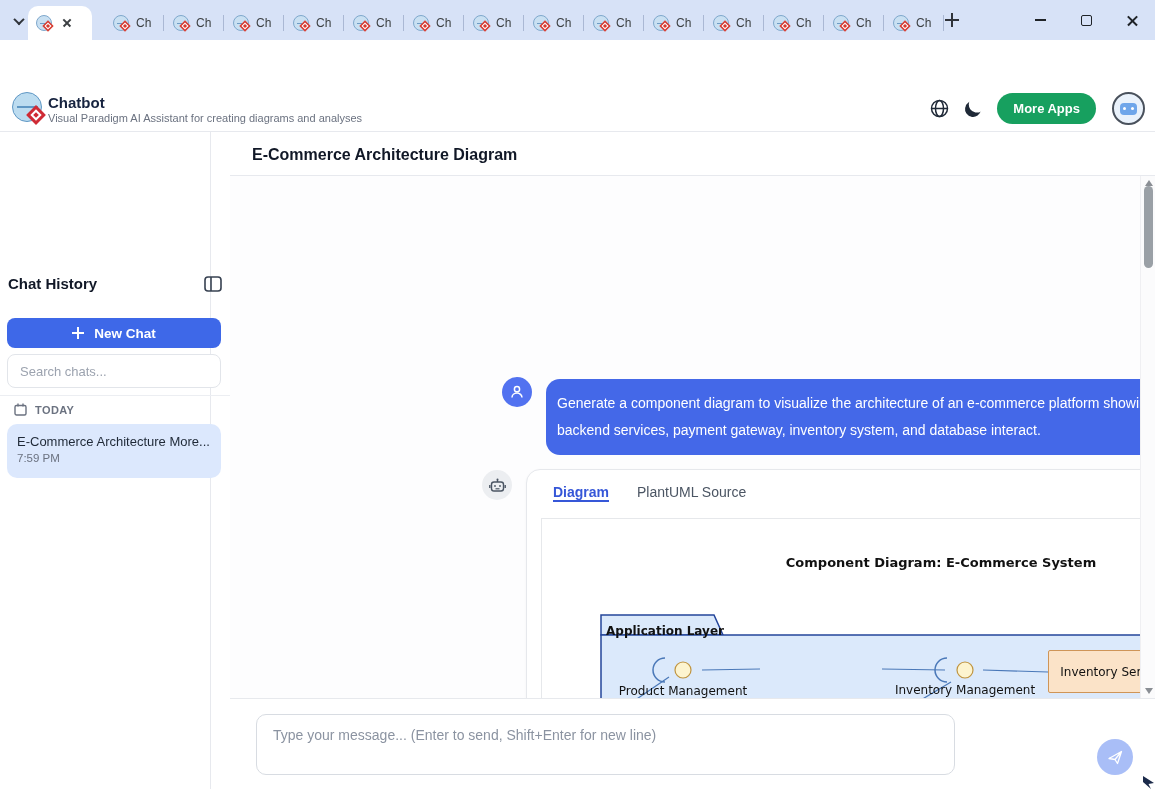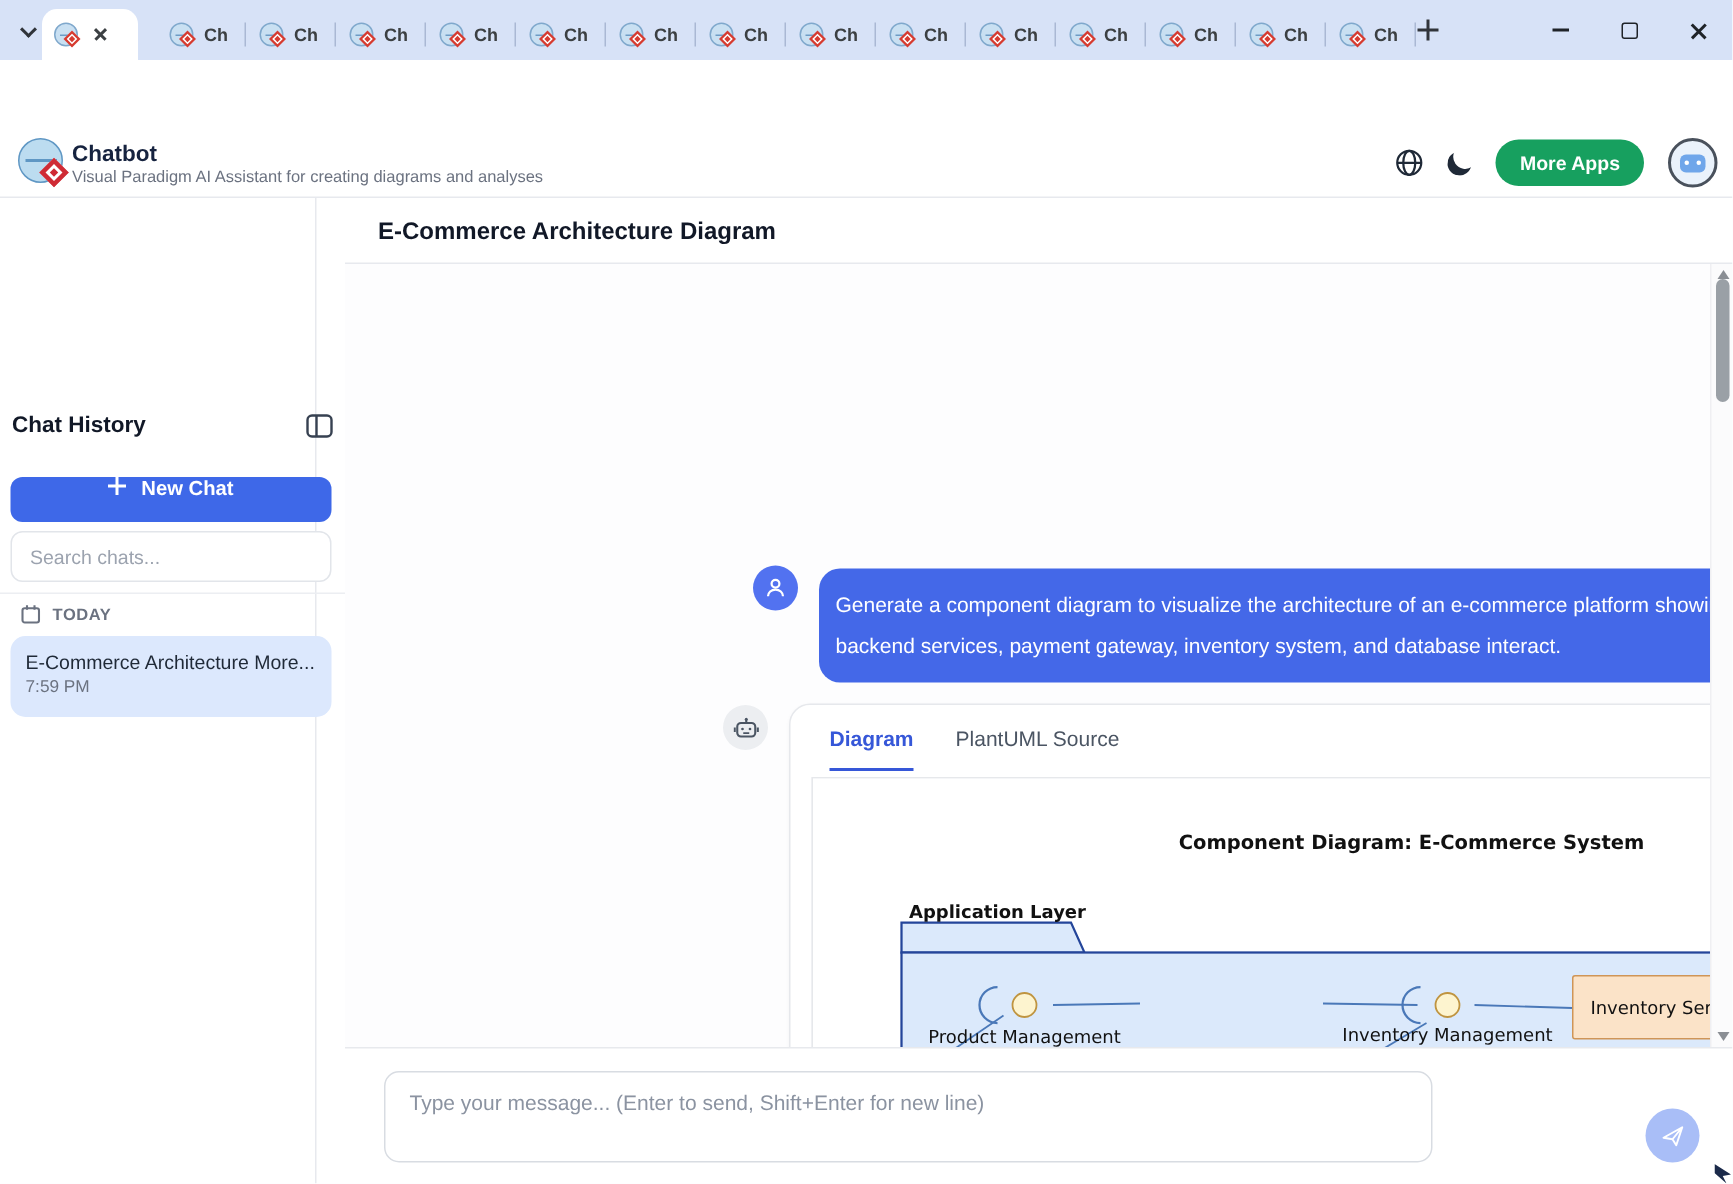--- a/index.html
+++ b/index.html
@@ -11,21 +11,21 @@
   .tabsearch { position:absolute; left:8px; top:10px; width:22px; height:22px; border-radius:6px; display:flex; align-items:center; justify-content:center; }
   .chev { width:8px; height:8px; border-right:2px solid #30343a; border-bottom:2px solid #30343a; transform:rotate(45deg) translate(-1px,-1px); }
   .activetab { position:absolute; left:28px; top:6px; width:64px; height:34px; background:#fff; border-radius:10px 10px 0 0; display:flex; align-items:center; padding:0 8px; gap:8px; }
   .fav { width:16px; height:16px; border-radius:50%; background:#c9e0f2; border:1px solid #7fa8cc; position:relative; flex:0 0 auto; }
   .fav::before { content:""; position:absolute; left:3px; top:7px; width:9px; height:1px; background:#6d9cc5; }
   .fav::after { content:""; position:absolute; right:-1px; bottom:0px; width:8px; height:8px; background:#d63b30; transform:rotate(45deg); box-shadow:inset 0 0 0 1.5px #d63b30, inset 0 0 0 2.5px #fff; }
   .tclose { width:14px; height:14px; position:relative; cursor:pointer; }
   .tclose::before,.tclose::after { content:""; position:absolute; left:2px; top:6px; width:10px; height:1.6px; background:#3c4043; }
   .tclose::before { transform:rotate(45deg);} .tclose::after { transform:rotate(-45deg);}
   .chtabs { position:absolute; left:104px; top:6px; height:34px; display:flex; }
-  .chtab { width:60px; display:flex; align-items:center; gap:7px; padding:0 6px 0 9px; position:relative; cursor:pointer;font-weight:bold; }
+  .chtab { width:60px; display:flex; align-items:center; gap:7px; padding:0 6px 0 9px; position:relative; cursor:pointer; }
   .chtab::after { content:""; position:absolute; right:0; top:9px; width:1px; height:16px; background:#aab8d4; }
   .chlabel { font-size:12px; color:#3c4043; }
   .newtab { position:absolute; left:942px; top:10px; width:20px; height:20px; position:absolute; }
   .plus { position:relative; width:100%; height:100%; }
   .plus::before { content:""; position:absolute; left:3px; top:9px; width:14px; height:2px; background:#30343a; }
   .plus::after { content:""; position:absolute; left:9px; top:3px; width:2px; height:14px; background:#30343a; }
   .winbtns { position:absolute; right:0; top:0; height:40px; display:flex; }
   .winbtn { width:46px; height:40px; display:flex; align-items:center; justify-content:center; }
   .ic-min { width:11px; height:2px; background:#1f2328; }
   .ic-max { width:11px; height:11px; border:1.6px solid #1f2328; border-radius:2px; }
@@ -57,21 +57,21 @@
   .moreapps { background:#17a05f; color:#fff; font-size:13px; font-weight:bold; border:none; border-radius:16px; padding:8px 16px; cursor:pointer; }
   .moon { width:16px; height:16px; border-radius:50%; box-shadow:inset -5px -3px 0 0 #1f2937; transform:rotate(100deg); }
   .botbadge { width:33px; height:33px; border-radius:50%; border:2px solid #49515c; background:#eaf2fb; display:flex; align-items:center; justify-content:center; }
   .botface { width:17px; height:12px; background:#6fa6ea; border-radius:4px; position:relative; }
   .botface::before { content:""; position:absolute; left:3px; top:4px; width:3px; height:3px; border-radius:50%; background:#fff; box-shadow:8px 0 0 #fff; }
 
   
   .sidebar { position:absolute; left:0; top:132px; width:211px; height:657px; background:#fff; border-right:1px solid #e7e9ee; }
   .sb-head { position:absolute; left:8px; top:143px; width:214px; display:flex; justify-content:space-between; align-items:center; }
   .sb-title { font-size:15px; font-weight:bold; color:#111827; }
-  .newchat { position:absolute; left:7px; top:186px; width:214px; height:30px; background:#3e68e8; border:none; border-radius:8px; color:#fff; font-size:13.5px; font-weight:bold; display:flex; align-items:flex-start; justify-content:center; gap:10px; cursor:pointer; }
+  .newchat { position:absolute; left:7px; top:186px; width:214px; height:30px; background:#3e68e8; border:none; border-radius:8px; color:#fff; font-size:13.5px; font-weight:bold; display:flex; align-items:center; justify-content:center; gap:10px; cursor:pointer; }
   .wplus { position:relative; width:12px; height:12px; }
   .wplus::before{content:"";position:absolute;left:0;top:5px;width:12px;height:1.6px;background:#fff;}
   .wplus::after{content:"";position:absolute;left:5px;top:0;width:1.6px;height:12px;background:#fff;}
   .sb-search { position:absolute; left:7px; top:222px; width:214px; height:34px; border:1px solid #e2e5ea; border-radius:8px; padding:0 12px; font-size:13px; color:#374151; outline:none; font-family:"Liberation Sans", sans-serif; }
   .sb-search::placeholder { color:#9ca3af; }
   .sb-div { position:absolute; left:0; top:263px; width:230px; height:1px; background:#eceef2; }
   .sb-section { position:absolute; left:14px; top:271px; display:flex; align-items:center; gap:8px; color:#6b7280; font-size:11px; font-weight:bold; letter-spacing:.4px; }
   .chatitem { position:absolute; left:7px; top:292px; width:214px; height:54px; background:#dce8fd; border-radius:10px; padding:10px 10px; cursor:pointer; }
   .ci-title { font-size:13px; color:#1f2937; white-space:nowrap; overflow:hidden; }
   .ci-time { font-size:11.5px; color:#6b7280; margin-top:3px; }
@@ -80,21 +80,21 @@
   .main-title { position:absolute; left:252px; top:146px; font-size:16px; font-weight:bold; color:#111827; }
   .main-div { position:absolute; left:230px; top:175px; width:925px; height:1px; background:#e7e9ee; }
   .chatarea { position:absolute; left:230px; top:176px; width:910px; height:522px; background:#fdfdfe; overflow:hidden; }
 
   .uavatar { position:absolute; left:272px; top:201px; width:30px; height:30px; border-radius:50%; background:#5272f0; display:flex; align-items:center; justify-content:center; }
   .bubble { position:absolute; left:316px; top:203px; width:800px; background:#4468e8; border-radius:14px; color:#fff; font-size:14px; line-height:27px; padding:11px 22px 11px 11px; }
 
   .bavatar { position:absolute; left:252px; top:294px; width:30px; height:30px; border-radius:50%; background:#eceef1; display:flex; align-items:center; justify-content:center; }
   .card { position:absolute; left:296px; top:293px; width:792px; height:405px; background:#fff; border:1px solid #e6e8ec; border-radius:14px 14px 0 0; box-shadow:0 1px 3px rgba(0,0,0,.04); }
   .cardtabs { position:absolute; left:26px; top:14px; display:flex; gap:28px; }
-  .ctab { font-size:14px; padding-bottom:12px; cursor:pointer; color:#4b5563; }
+  .ctab { font-size:14px; cursor:pointer; color:#4b5563; }
   .ctab.active { color:#3657d8; font-weight:bold; border-bottom:2px solid #3657d8; }
 
   .dgwrap { position:absolute; left:14px; top:48px; width:764px; height:357px; background:#f1f3f6; border:1px solid #e6e8eb; }
   .canvas { position:absolute; left:0; top:0; width:764px; height:298px; background:#fff; overflow:hidden; }
   .dg-title { position:absolute; left:0; top:36px; width:100%; padding-left:34px; text-align:center; font-family:"DejaVu Sans", sans-serif; font-size:13px; font-weight:bold; color:#111; }
   .pkglabel { position:absolute; font-family:"DejaVu Sans", sans-serif; font-size:12px; font-weight:bold; color:#111; white-space:nowrap; }
   .comp { position:absolute; background:#fbe3c8; border:1px solid #cf9557; border-radius:2px; display:flex; align-items:center; justify-content:center; font-family:"DejaVu Sans", sans-serif; font-size:12px; color:#111; white-space:nowrap; }
   .compicon { position:absolute; right:4px; top:4px; }
   .iflabel { position:absolute; transform:translateX(-50%); font-family:"DejaVu Sans", sans-serif; font-size:12px; color:#111; white-space:nowrap; }
 
@@ -351,21 +351,21 @@
             <circle cx="423" cy="151" r="8"></circle>
             <circle cx="141" cy="227" r="8"></circle>
             <circle cx="422" cy="227" r="8"></circle>
             <circle cx="766" cy="122" r="8"></circle>
             <circle cx="762" cy="222" r="8"></circle>
           </g>
         </svg>
 
         <div class="dg-title">Component Diagram: E-Commerce System</div>
 
-        <div class="pkglabel" style="left:64px;top:82px">Application Layer</div>
+        <div class="pkglabel" style="left:64px;top:105px">Application Layer</div>
 
         <div class="comp" style="left:506px;top:131px;width:130px;height:43px">
           <span>Inventory Service</span>
 
         </div>
 
         <div class="iflabel" style="left:141px;top:165px">Product Management</div>
         <div class="iflabel" style="left:423px;top:164px">Inventory Management</div>
 
       </div>

